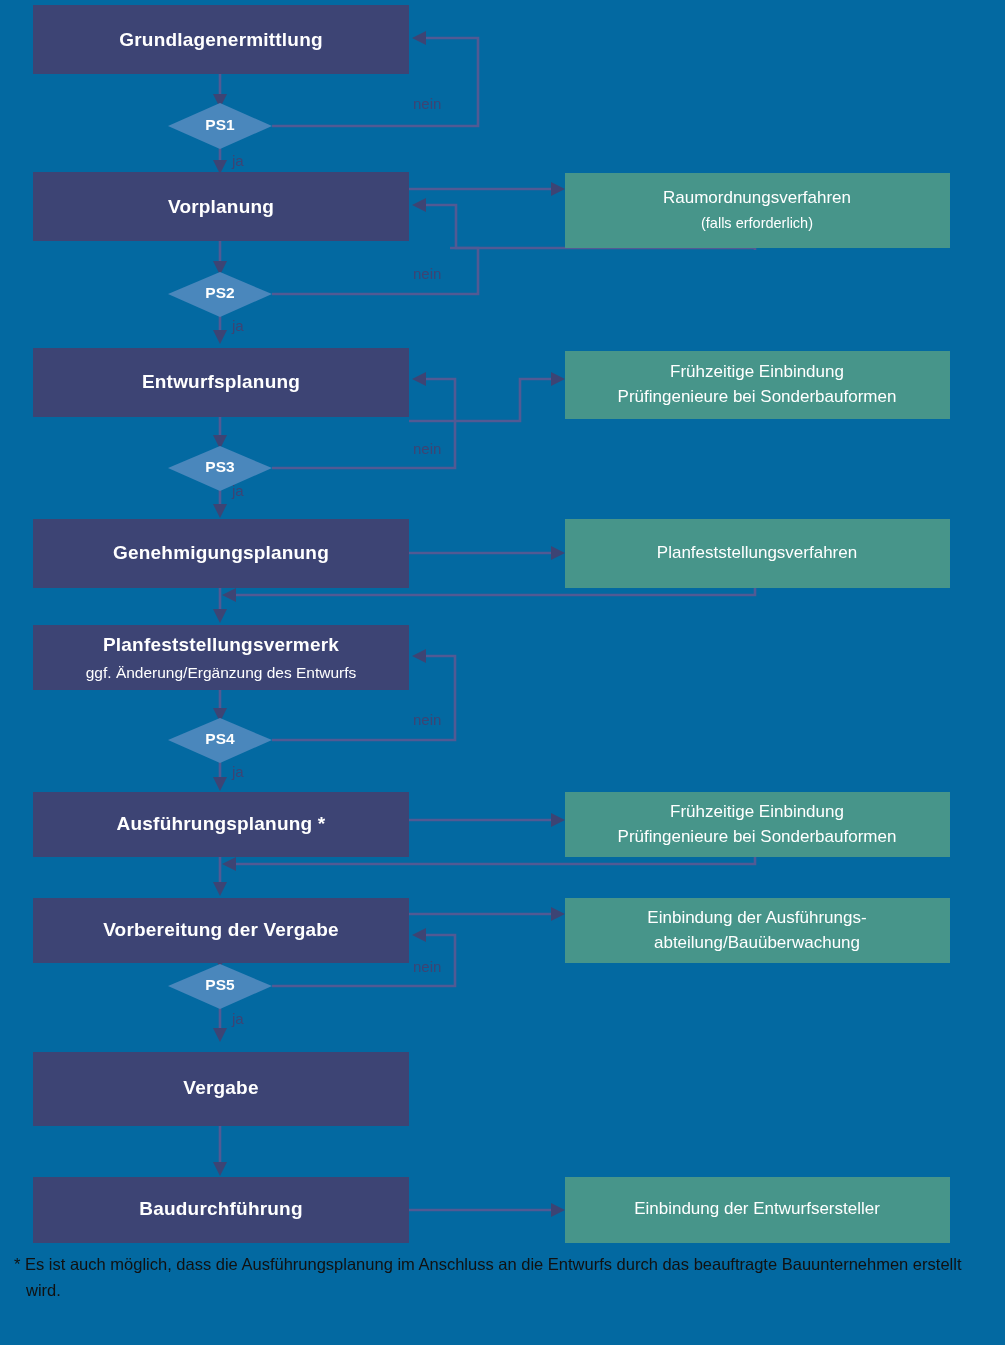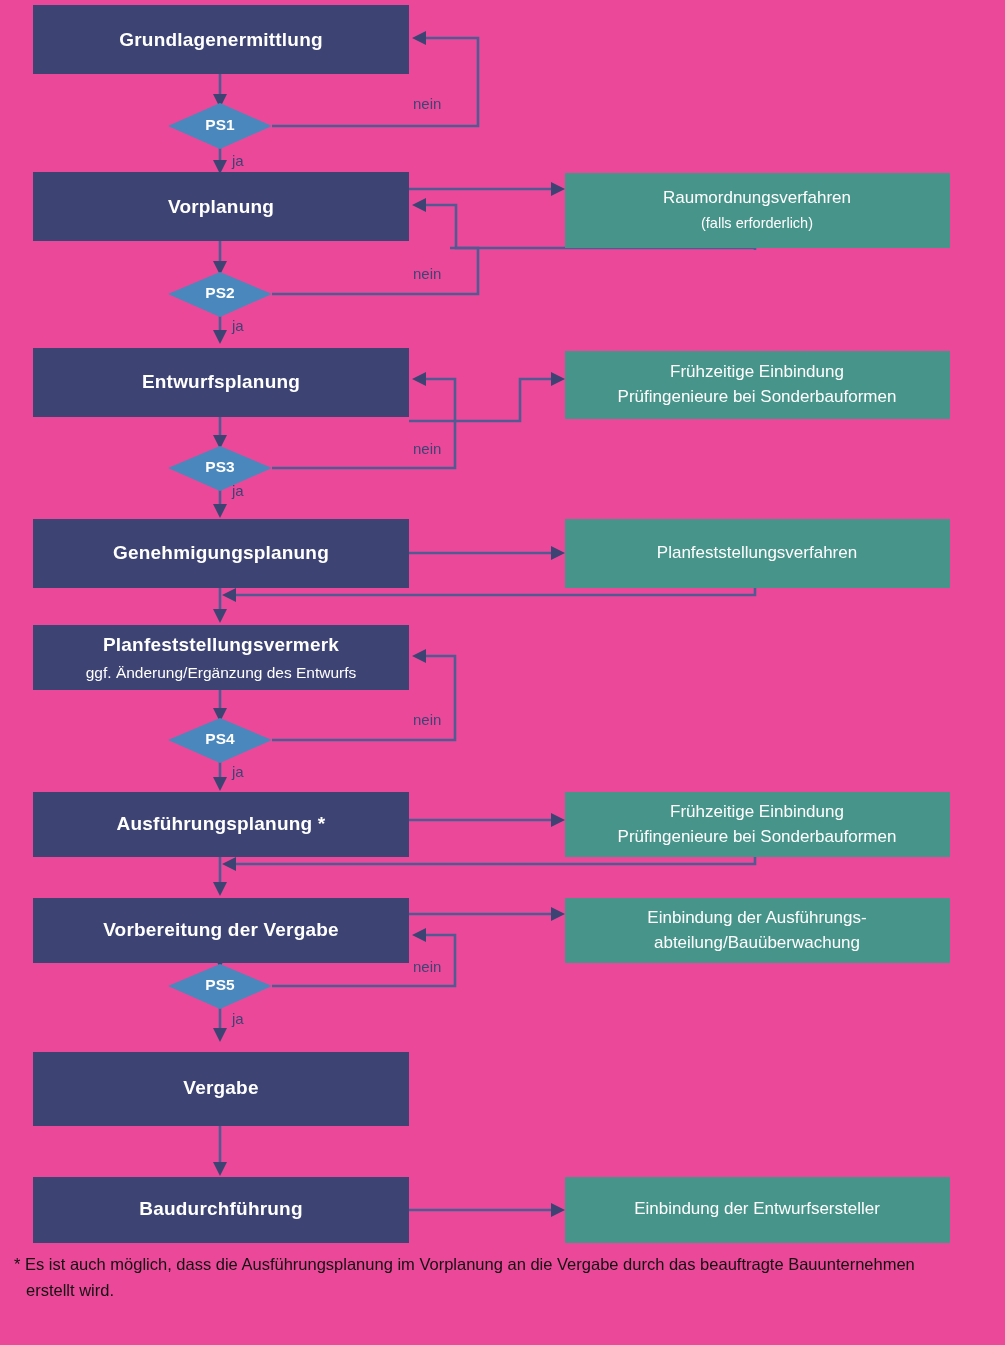--- a/index.html
+++ b/index.html
@@ -9,21 +9,21 @@
     background: #ffffff;
   }
   body {
     font-family: "Liberation Sans", sans-serif;
     -webkit-font-smoothing: antialiased;
   }
   #stage {
     position: relative;
     width: 1005px;
     height: 1345px;
-    background: #ec4899;
+    background: #0369a1;
     overflow: hidden;
   }
   svg.flow {
     position: absolute;
     left: 0;
     top: 0;
     width: 1005px;
     height: 1345px;
   }
   .proc-box {
@@ -300,15 +300,15 @@
     <text class="edge-label" x="413" y="450">nein</text>
     <text class="edge-label" x="232" y="492">ja</text>
 
     <text class="edge-label" x="413" y="721">nein</text>
     <text class="edge-label" x="232" y="773">ja</text>
 
     <text class="edge-label" x="413" y="968">nein</text>
     <text class="edge-label" x="232" y="1020">ja</text>
   </svg>
 
-  <div class="footnote">* Es ist auch möglich, dass die Ausführungsplanung im Vorplanung an die Vergabe durch das beauftragte Bauunternehmen erstellt wird.</div>
+  <div class="footnote">* Es ist auch möglich, dass die Ausführungsplanung im Anschluss an die Entwurfs durch das beauftragte Bauunternehmen erstellt wird.</div>
 
 </div>
 
 </body></html>

